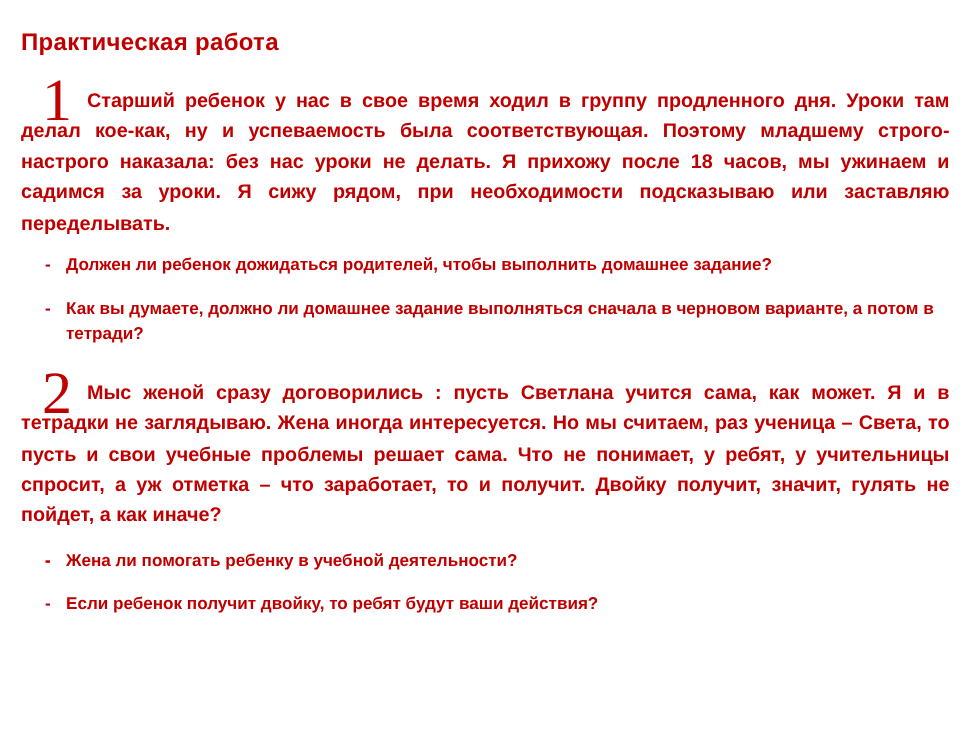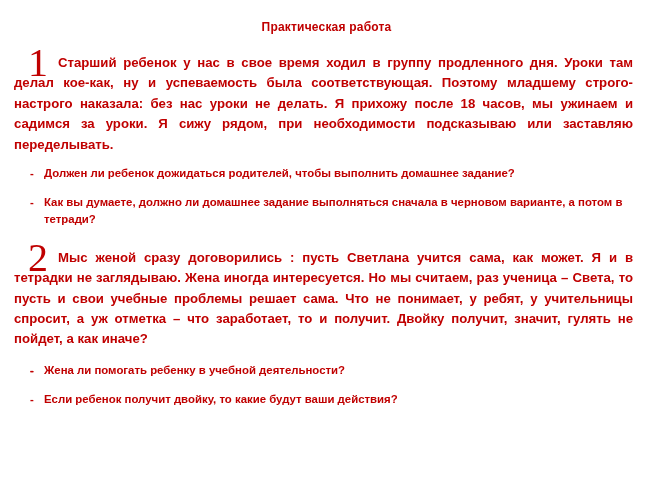--- a/index.html
+++ b/index.html
@@ -15,22 +15,21 @@
     overflow: hidden;
   }
   .page {
     position: relative;
     width: 653px;
     height: 490px;
     box-sizing: border-box;
     padding: 0 14px;
   }
   .title {
-    text-align: center;
-    font-size: 12px;
+    font-size: 16px;
     font-weight: bold;
     color: #c00000;
     margin: 20px 0 6px 0;
     letter-spacing: 0.2px;
   }
   .block {
     position: relative;
     margin-top: 4px;
   }
   .numbered {
@@ -110,18 +109,18 @@
     <div class="questions">
       <p class="q">
         <span class="dash">-</span>
       </p>
       <p class="q">
         <span class="dash">-</span>
         <span>Жена ли помогать ребенку в учебной деятельности?</span>
       </p>
       <p class="q">
         <span class="dash">-</span>
-        <span>Если ребенок получит двойку, то какие будут ваши действия?</span>
+        <span>Если ребенок получит двойку, то ребят будут ваши действия?</span>
       </p>
     </div>
   </div>
 
 </div>
 
 </body></html>

